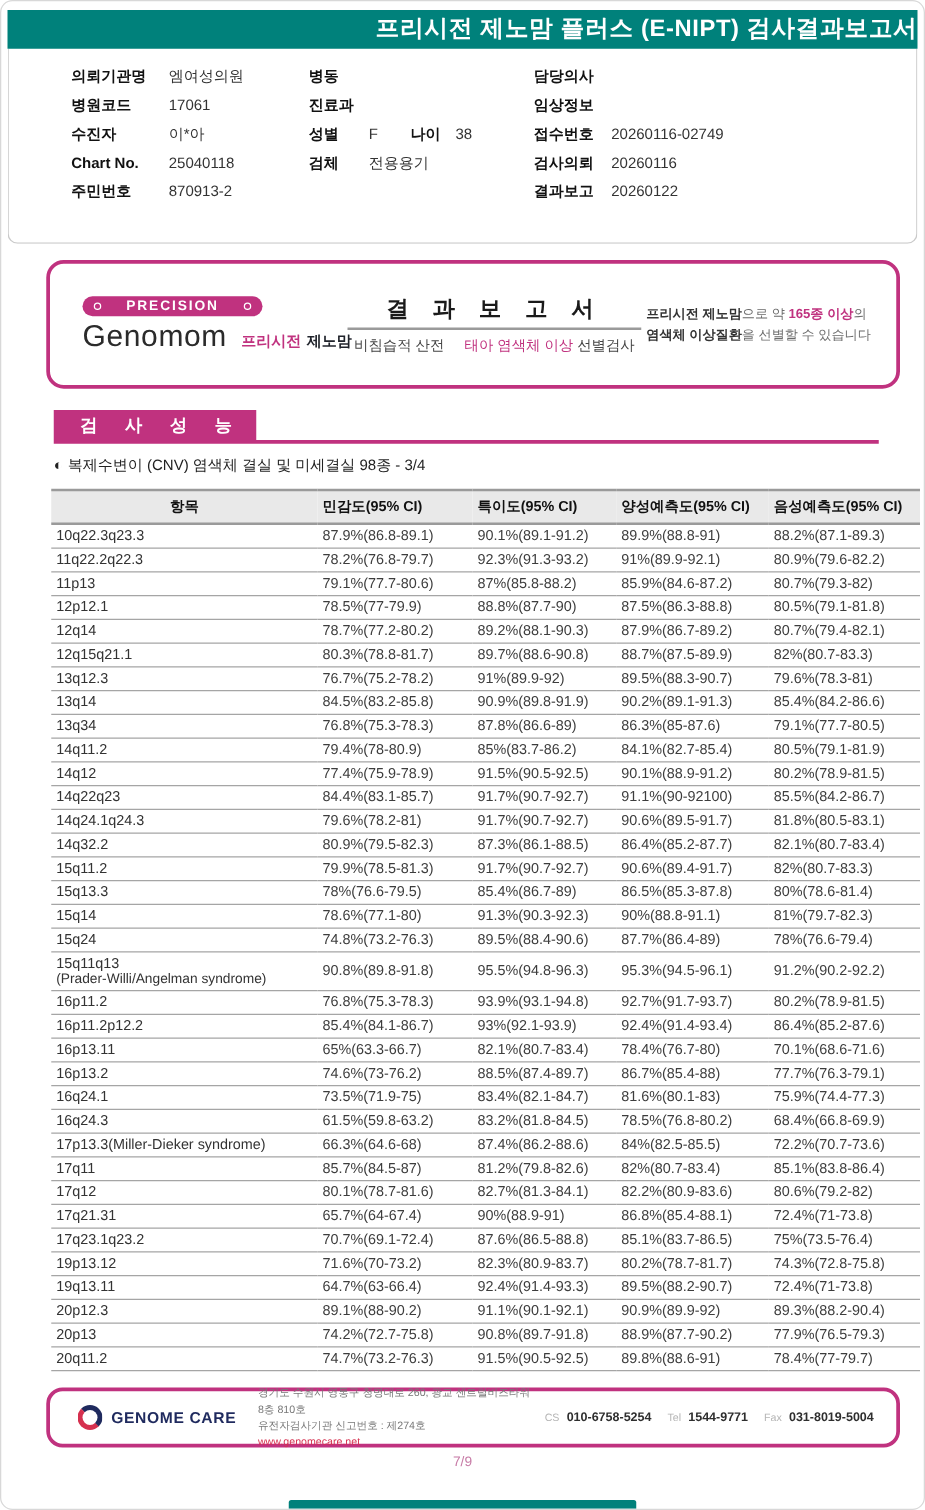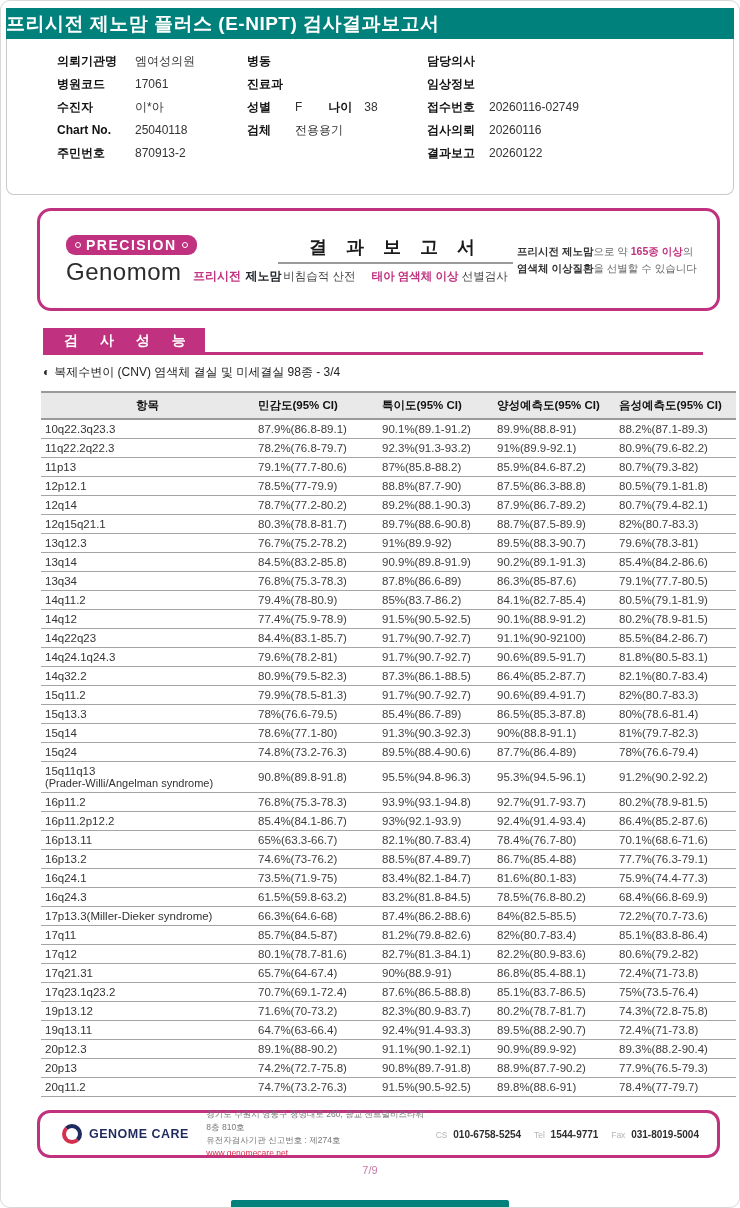--- a/index.html
+++ b/index.html
@@ -2,53 +2,53 @@
 <html><head>
 <meta charset="utf-8">
 <style>
   * { margin:0; padding:0; box-sizing:border-box; }
   body { background:#fff; font-family:"Liberation Sans","DejaVu Sans",sans-serif; width:740px; }
   .doc { position:relative; width:740px; height:1208px; background:#fff;
          border:1px solid #d8d8d8; border-radius:10px; overflow:hidden; }
 
   
   .titlebar { margin:7px 5px 0 5px; height:31px; background:#00817B; color:#fff;
-              font-size:19px; font-weight:bold; text-align:left; line-height:31px; letter-spacing:0.5px; }
+              font-size:19px; font-weight:bold; text-align:right; line-height:31px; letter-spacing:0.5px; }
 
   
   .infobox { margin:0 5px; border:1px solid #c9c9c9; border-top:none; border-radius:0 0 8px 8px;
              padding:11px 18px 29px 50px; display:flex; }
   .infocol { font-size:12px; color:#222; }
   .infocol.c1 { width:190px; }
   .infocol.c2 { width:180px; }
   .infocol.c3 { flex:1; }
   .inforow { height:23px; line-height:23px; white-space:nowrap; }
   .inforow .lab { font-weight:bold; color:#111; display:inline-block; }
   .c1 .lab { width:78px; }
   .c2 .lab { width:48px; }
   .c3 .lab { width:62px; }
   .inforow .lab.l2 { width:36px; margin-left:26px; }
   .inforow .val { color:#333; }
 
   
   .reportbox { margin:13px 19px 0 36px; border:3px solid #C0327F; border-radius:14px;
                height:103px; display:flex; align-items:center; padding:0 18px 0 26px; }
   .rb-left { width:208px; }
-  .pill { display:inline-flex; align-items:center; gap:5px; background:#C0327F; color:#fff;
-          font-size:14px; font-weight:bold; letter-spacing:1.5px; padding:2px 9px; border-radius:9px; }
+  .pill { display:inline-flex; align-items:center; gap:20px; background:#C0327F; color:#fff;
+          font-size:11px; font-weight:bold; letter-spacing:1.5px; padding:2px 9px; border-radius:9px; }
   .pill .dot { width:6px; height:6px; border:1.5px solid #fff; border-radius:50%; display:inline-block; }
   .brandline { margin-top:3px; white-space:nowrap; }
   .brand { font-size:24px; font-weight:normal; color:#2b2b2b; letter-spacing:0.5px; }
   .brand-kr-pink { font-size:12px; font-weight:bold; color:#C0327F; margin-left:7px; }
   .brand-kr-dark { font-size:12px; font-weight:bold; color:#20232b; }
   .rb-center { flex:1; text-align:center; }
   .rb-title { font-size:18px; font-weight:bold; color:#1a1a1a; letter-spacing:7px; }
   .rb-rule { width:235px; border-bottom:2px solid #9a9a9a; margin:3px auto 5px auto; }
   .rb-sub { font-size:11.5px; color:#444; }
-  .rb-sub .hl { color:#C0327F; font-weight:bold;padding-left:13px; }
+  .rb-sub .hl { color:#C0327F; font-weight:normal;padding-left:13px; }
   .rb-right { width:182px; font-size:10.5px; color:#6b6b6b; line-height:1.55; }
   .rb-right .b { font-weight:bold; color:#333; }
   .rb-right .hl { color:#C0327F; font-weight:bold; }
 
   
   .section { margin:17px 36px 0 42px; border-bottom:3px solid #C0327F; line-height:0; }
   .section .tag { display:inline-block; background:#C0327F; color:#fff; font-weight:bold;
                   font-size:14px; letter-spacing:9px; padding:5px 10px 5px 21px; line-height:14px; }
   .subtitle { margin:9px 40px 0 42px; font-size:12px; color:#222; }
   .subtitle .ic { font-size:12px; margin-right:4px; }

